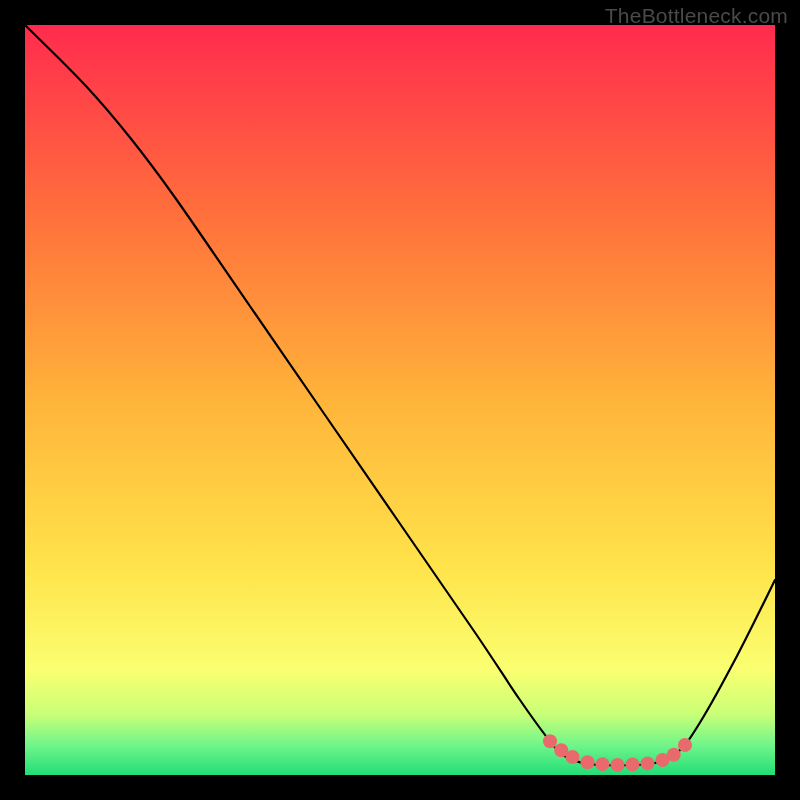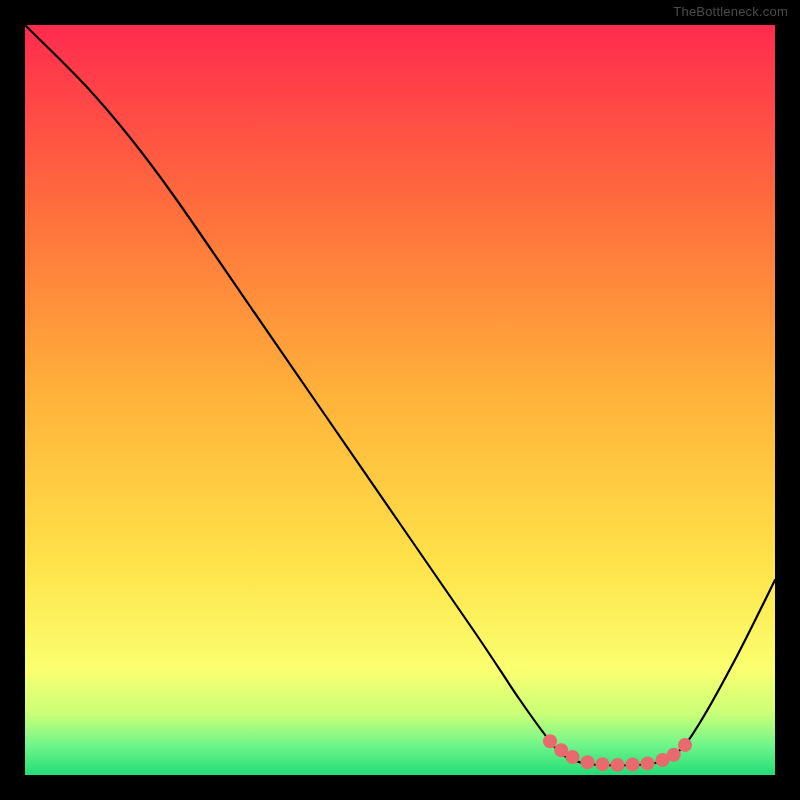--- a/index.html
+++ b/index.html
@@ -15,21 +15,21 @@
     position: relative;
     width: 800px;
     height: 800px;
     background: #000;
   }
   .watermark {
     position: absolute;
     top: 4px;
     right: 12px;
     color: #4a4a4a;
-    font-size: 13px;
+    font-size: 21px;
     letter-spacing: 0.2px;
     z-index: 20;
   }
   .plot {
     position: absolute;
     left: 25px;
     top: 25px;
     width: 750px;
     height: 750px;
     z-index: 2;

